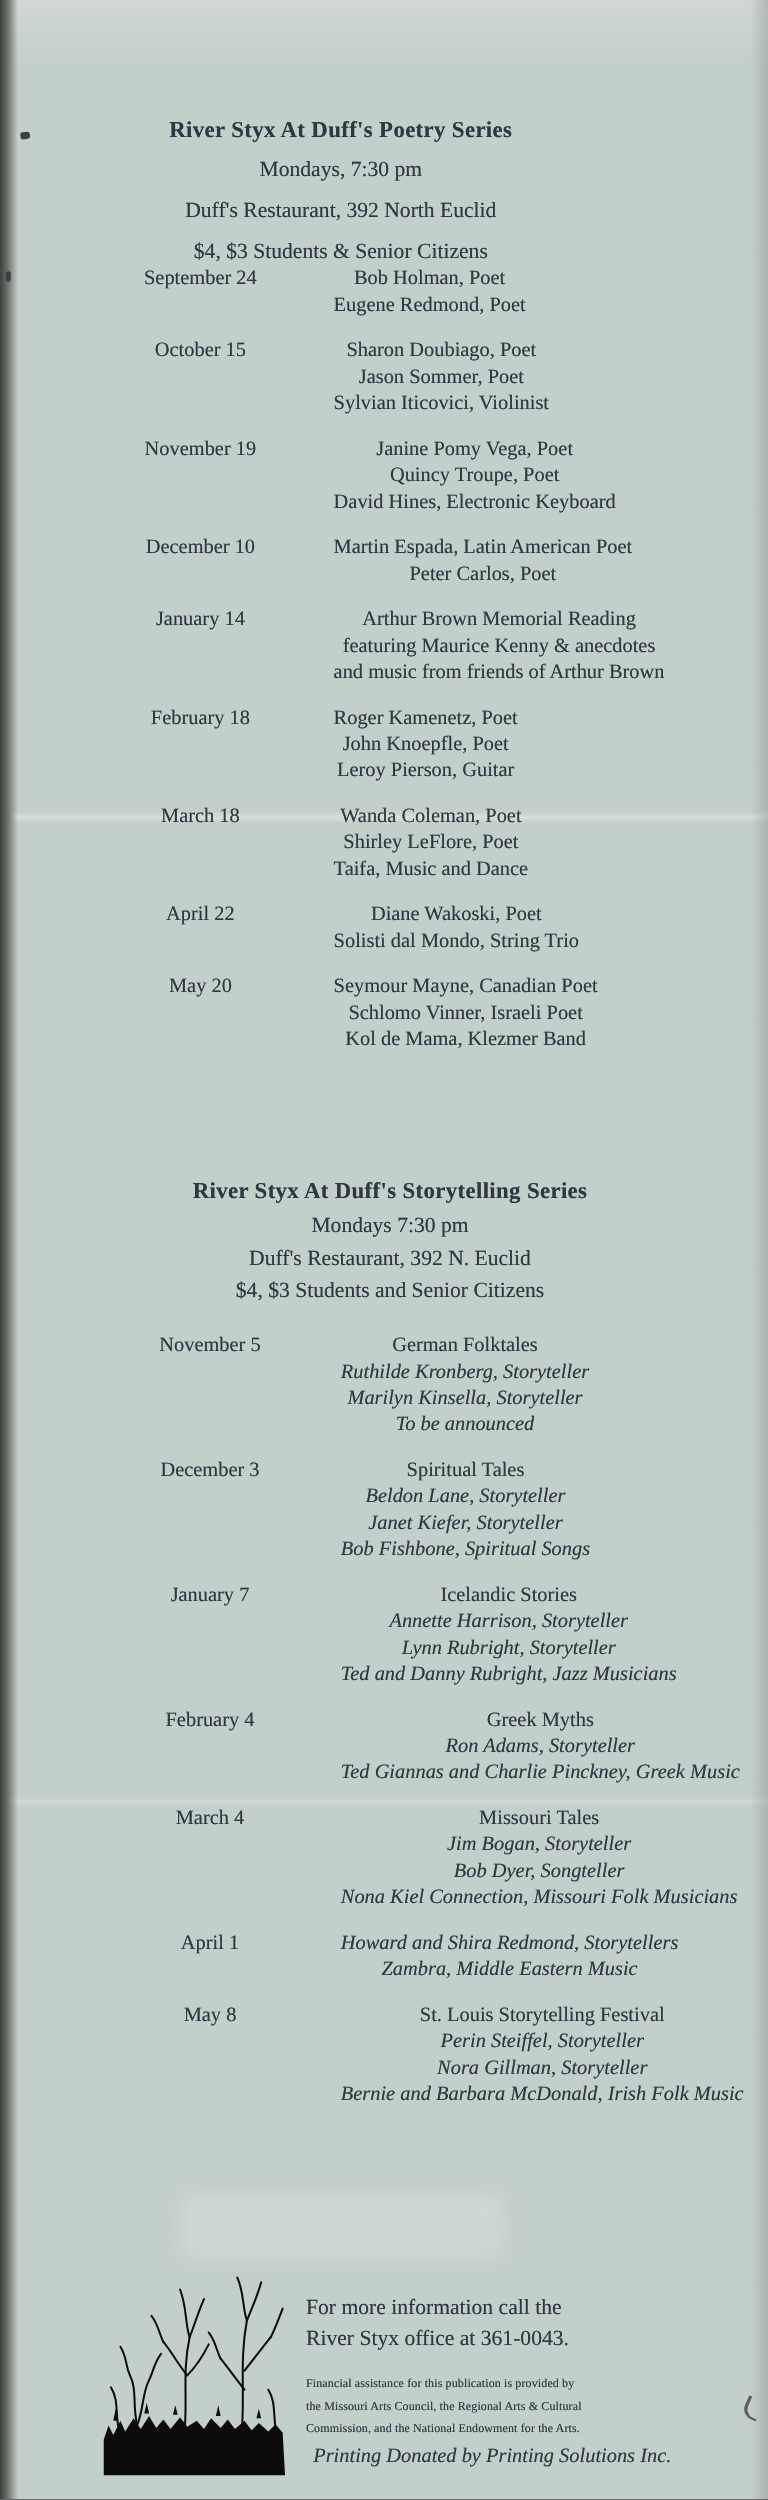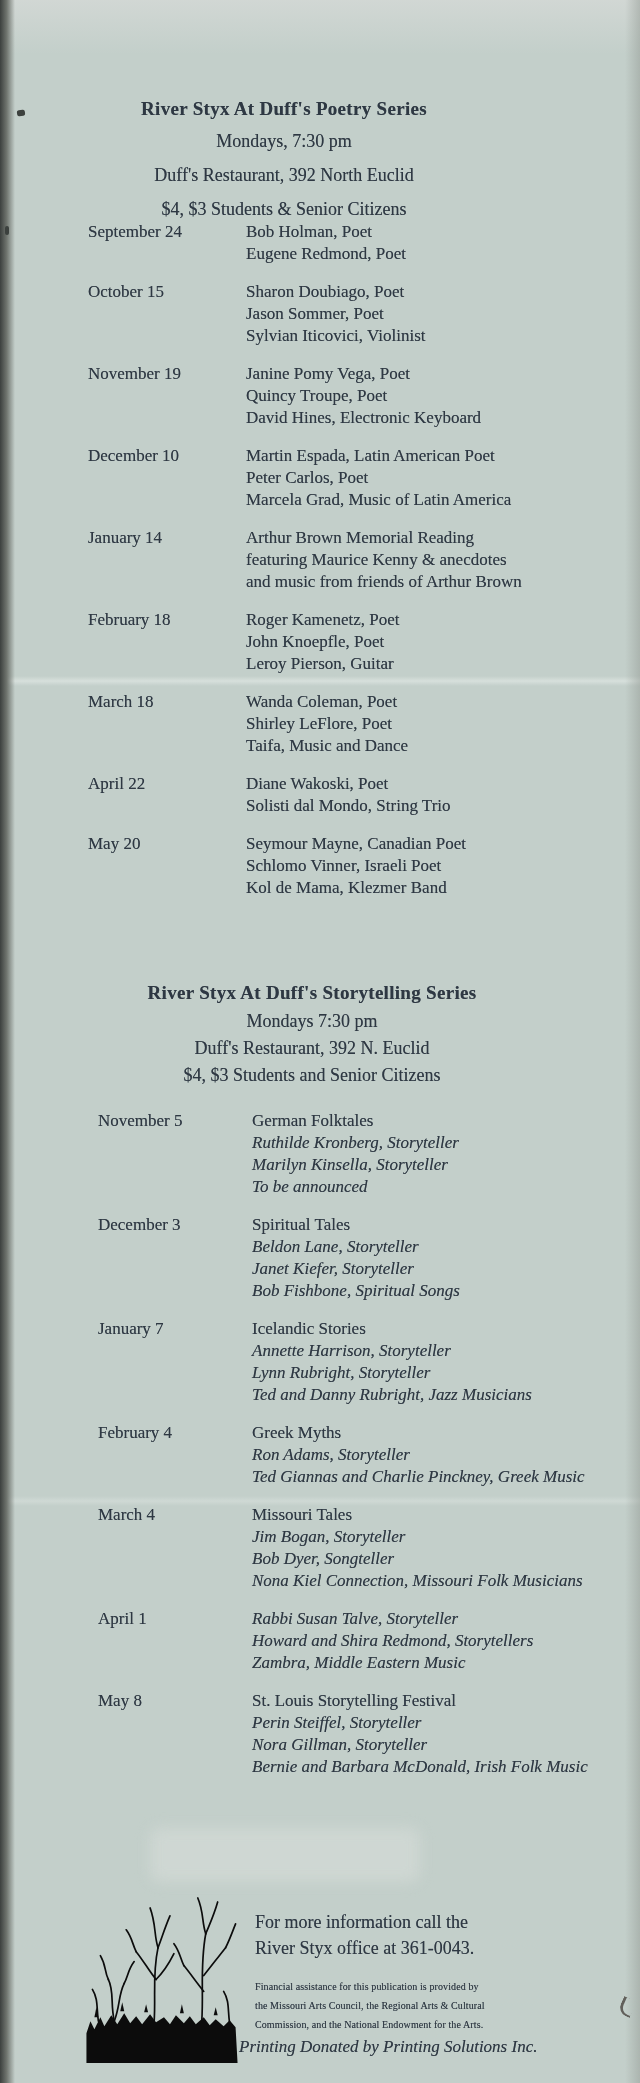--- a/index.html
+++ b/index.html
@@ -31,38 +31,38 @@
   .squiggle{position:absolute;left:620px;top:1998px;width:11px;height:16px;
     border-left:3px solid #4a4540;border-bottom:2px solid #4a4540;
     border-radius:0 0 0 10px;transform:rotate(24deg);opacity:.8;}
 
   
   .hdr{position:absolute;text-align:center;}
   .hdr .title{font-size:19px;font-weight:bold;letter-spacing:.3px;line-height:30px;}
   .hdr .subs{font-size:18px;}
   .hdr-poetry{top:94px;left:0;width:568px;}
   .hdr-poetry .subs{line-height:34px;}
-  .hdr-story{top:978px;left:43px;width:538px;}
+  .hdr-story{top:978px;left:56px;width:538px;}
   .hdr-story .subs{line-height:27px;}
 
   
-  .events{position:absolute;}
+  .events{position:absolute;text-align:center;}
   #poetry-events{top:221px;left:88px;}
   #story-events{top:1110px;left:98px;}
   .event{display:flex;margin-bottom:16px;}
   .event .date{flex:none;width:158px;font-size:17px;line-height:22px;}
   #story-events .event .date{width:154px;}
-  .lines .line{font-size:17px;line-height:22px;white-space:nowrap;}
+  .lines .line{font-size:17px;line-height:22px;white-space:nowrap;margin-left:32px;}
   .lines .line.it{font-style:italic;}
 
   
   .tree{position:absolute;left:84px;top:1894px;width:156px;height:169px;}
   .info{position:absolute;left:255px;top:1909px;font-size:18px;line-height:26px;}
   .fine{position:absolute;left:255px;top:1977px;font-size:10px;line-height:19px;letter-spacing:.1px;}
-  .credit{position:absolute;left:239px;top:2036px;font-size:17px;font-style:italic;line-height:21px;white-space:nowrap;}
+  .credit{position:absolute;left:261px;top:2036px;font-size:17px;font-style:italic;line-height:21px;white-space:nowrap;}
 </style>
 </head>
 <body>
 
 <div class="scan">
   <div class="top-band"></div>
   <div class="crease c1"></div>
   <div class="crease c2"></div>
   <div class="patch"></div>
   <div class="edge-left"></div>
@@ -103,21 +103,20 @@
           <div class="line">Janine Pomy Vega, Poet</div>
           <div class="line">Quincy Troupe, Poet</div>
           <div class="line">David Hines, Electronic Keyboard</div>
         </div>
       </div>
       <div class="event">
         <div class="date">December 10</div>
         <div class="lines">
           <div class="line">Martin Espada, Latin American Poet</div>
           <div class="line">Peter Carlos, Poet</div>
-          <div class="line">Marcela Grad, Music of Latin America</div>
         </div>
       </div>
       <div class="event">
         <div class="date">January 14</div>
         <div class="lines">
           <div class="line">Arthur Brown Memorial Reading</div>
           <div class="line">featuring Maurice Kenny &amp; anecdotes</div>
           <div class="line">and music from friends of Arthur Brown</div>
         </div>
       </div>
@@ -204,21 +203,20 @@
         <div class="lines">
           <div class="line">Missouri Tales</div>
           <div class="line it">Jim Bogan, Storyteller</div>
           <div class="line it">Bob Dyer, Songteller</div>
           <div class="line it">Nona Kiel Connection, Missouri Folk Musicians</div>
         </div>
       </div>
       <div class="event">
         <div class="date">April 1</div>
         <div class="lines">
-          <div class="line it">Rabbi Susan Talve, Storyteller</div>
           <div class="line it">Howard and Shira Redmond, Storytellers</div>
           <div class="line it">Zambra, Middle Eastern Music</div>
         </div>
       </div>
       <div class="event">
         <div class="date">May 8</div>
         <div class="lines">
           <div class="line">St. Louis Storytelling Festival</div>
           <div class="line it">Perin Steiffel, Storyteller</div>
           <div class="line it">Nora Gillman, Storyteller</div>

